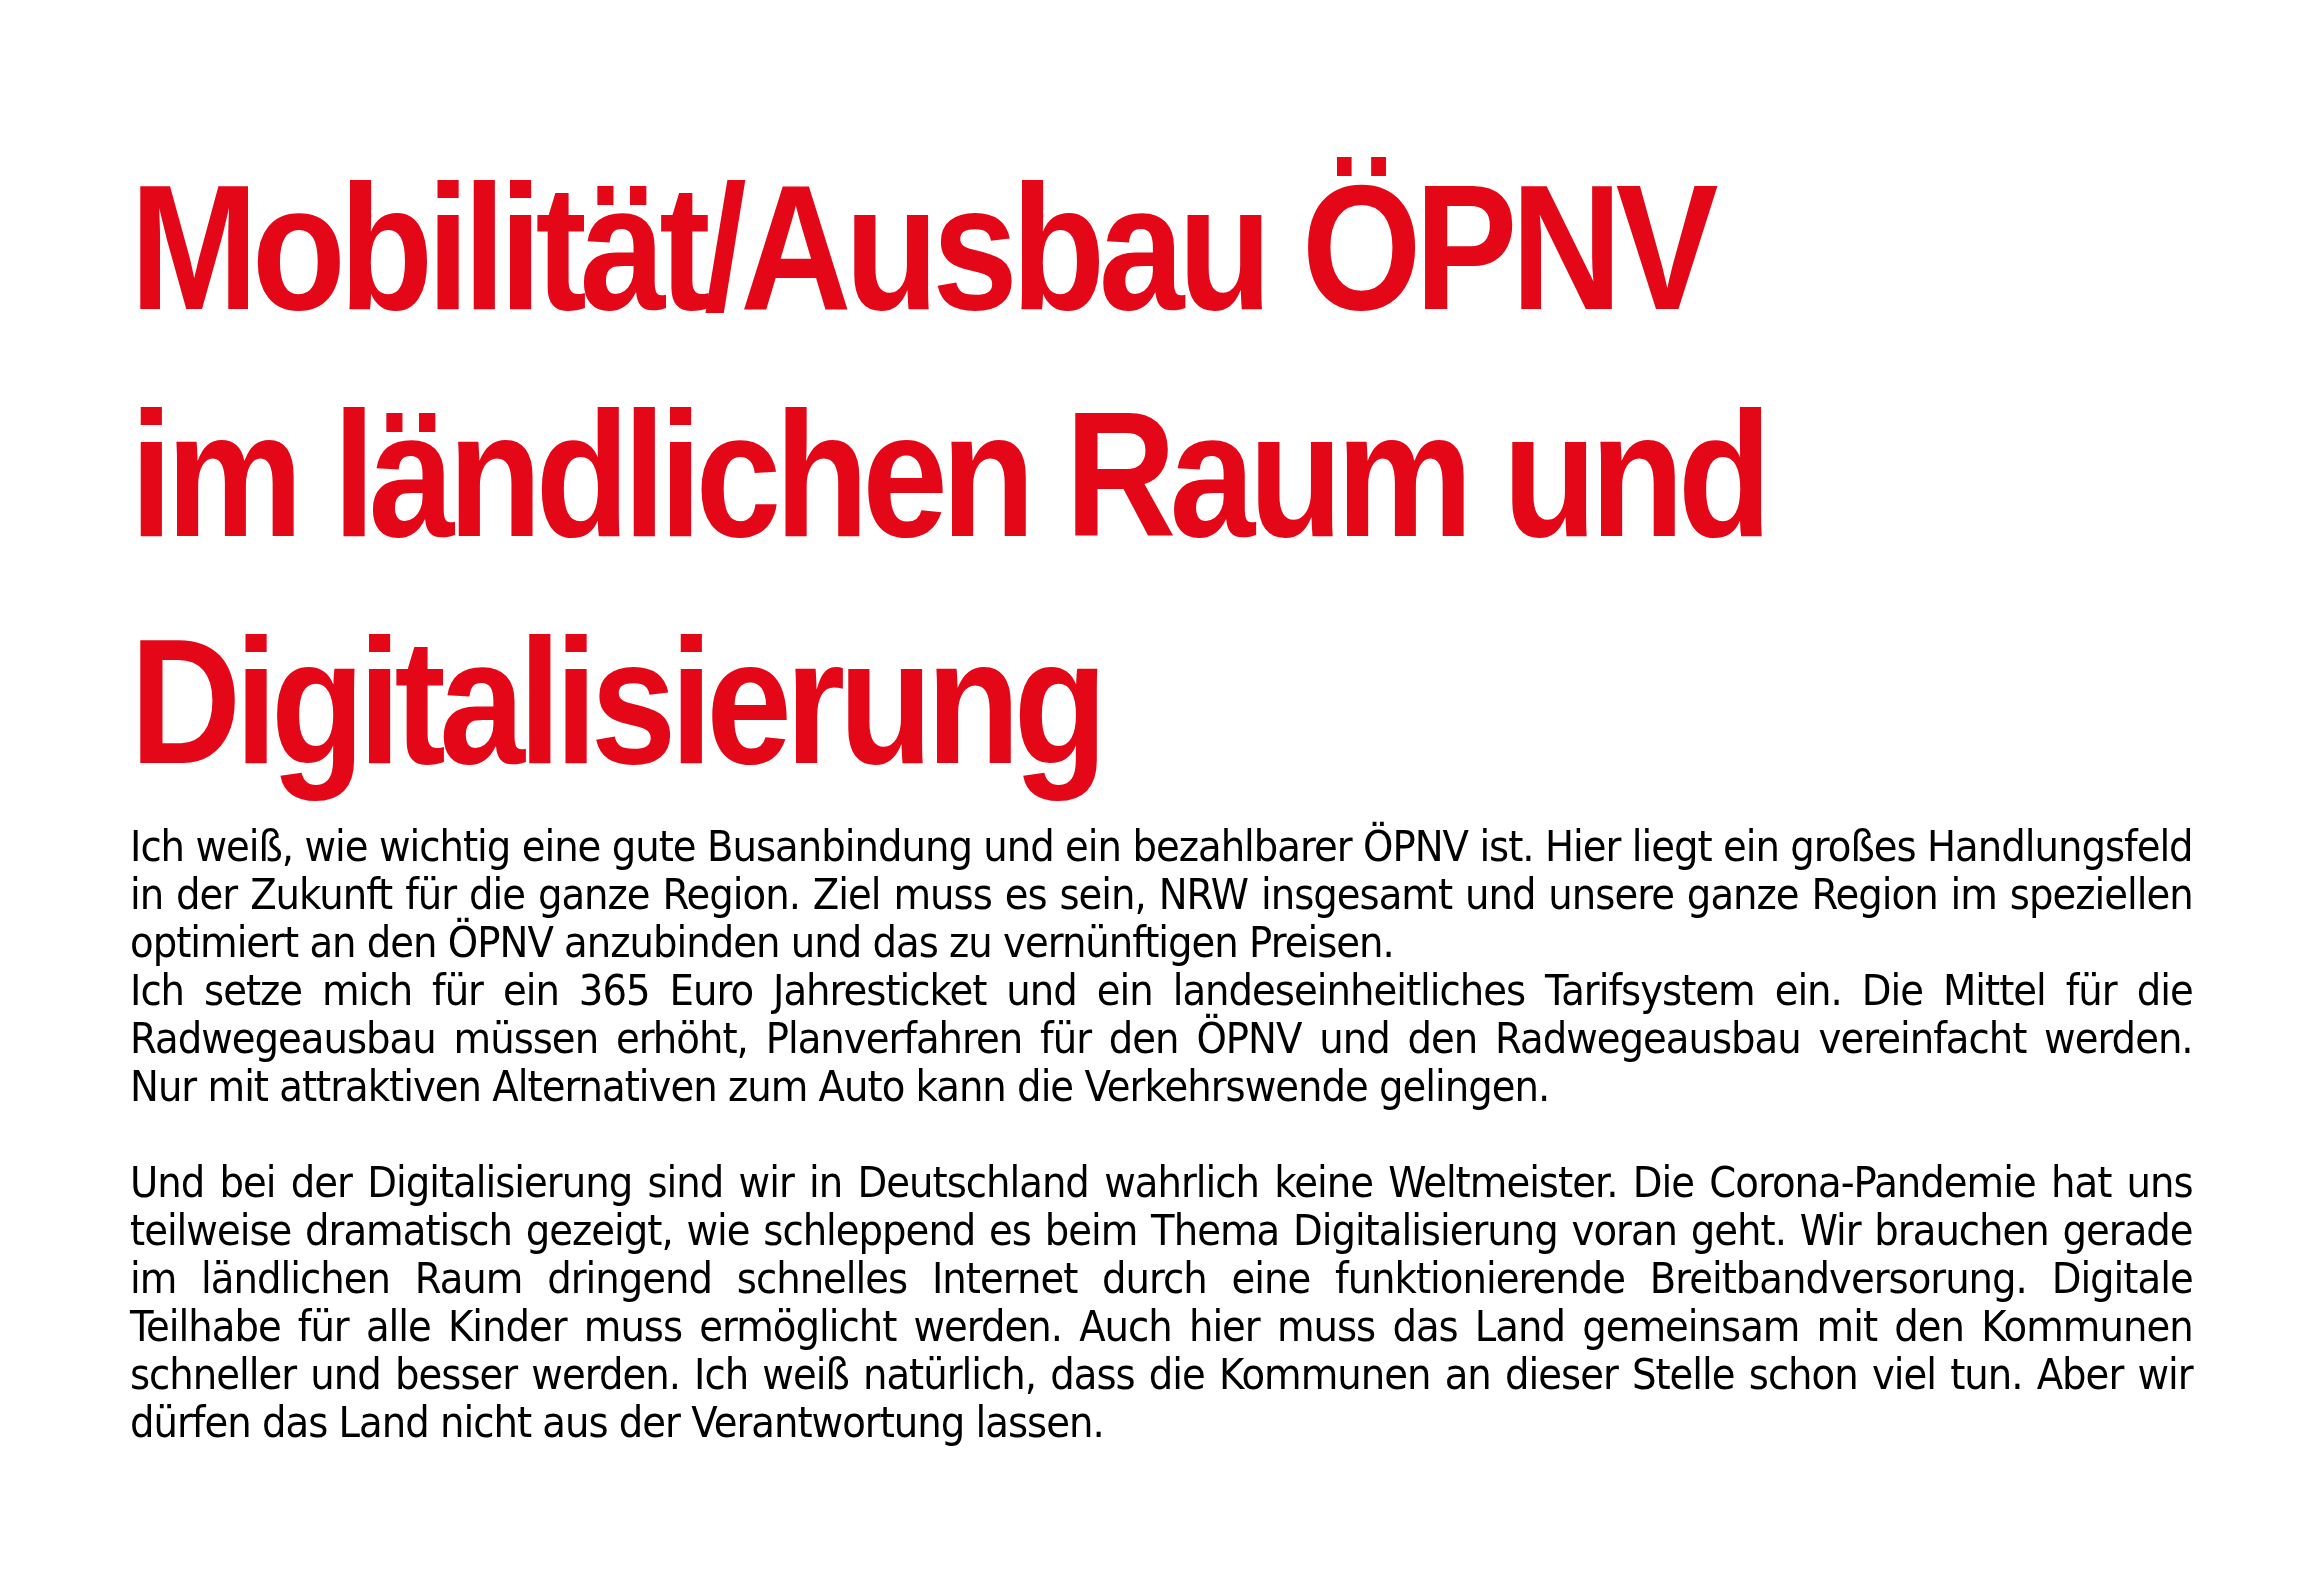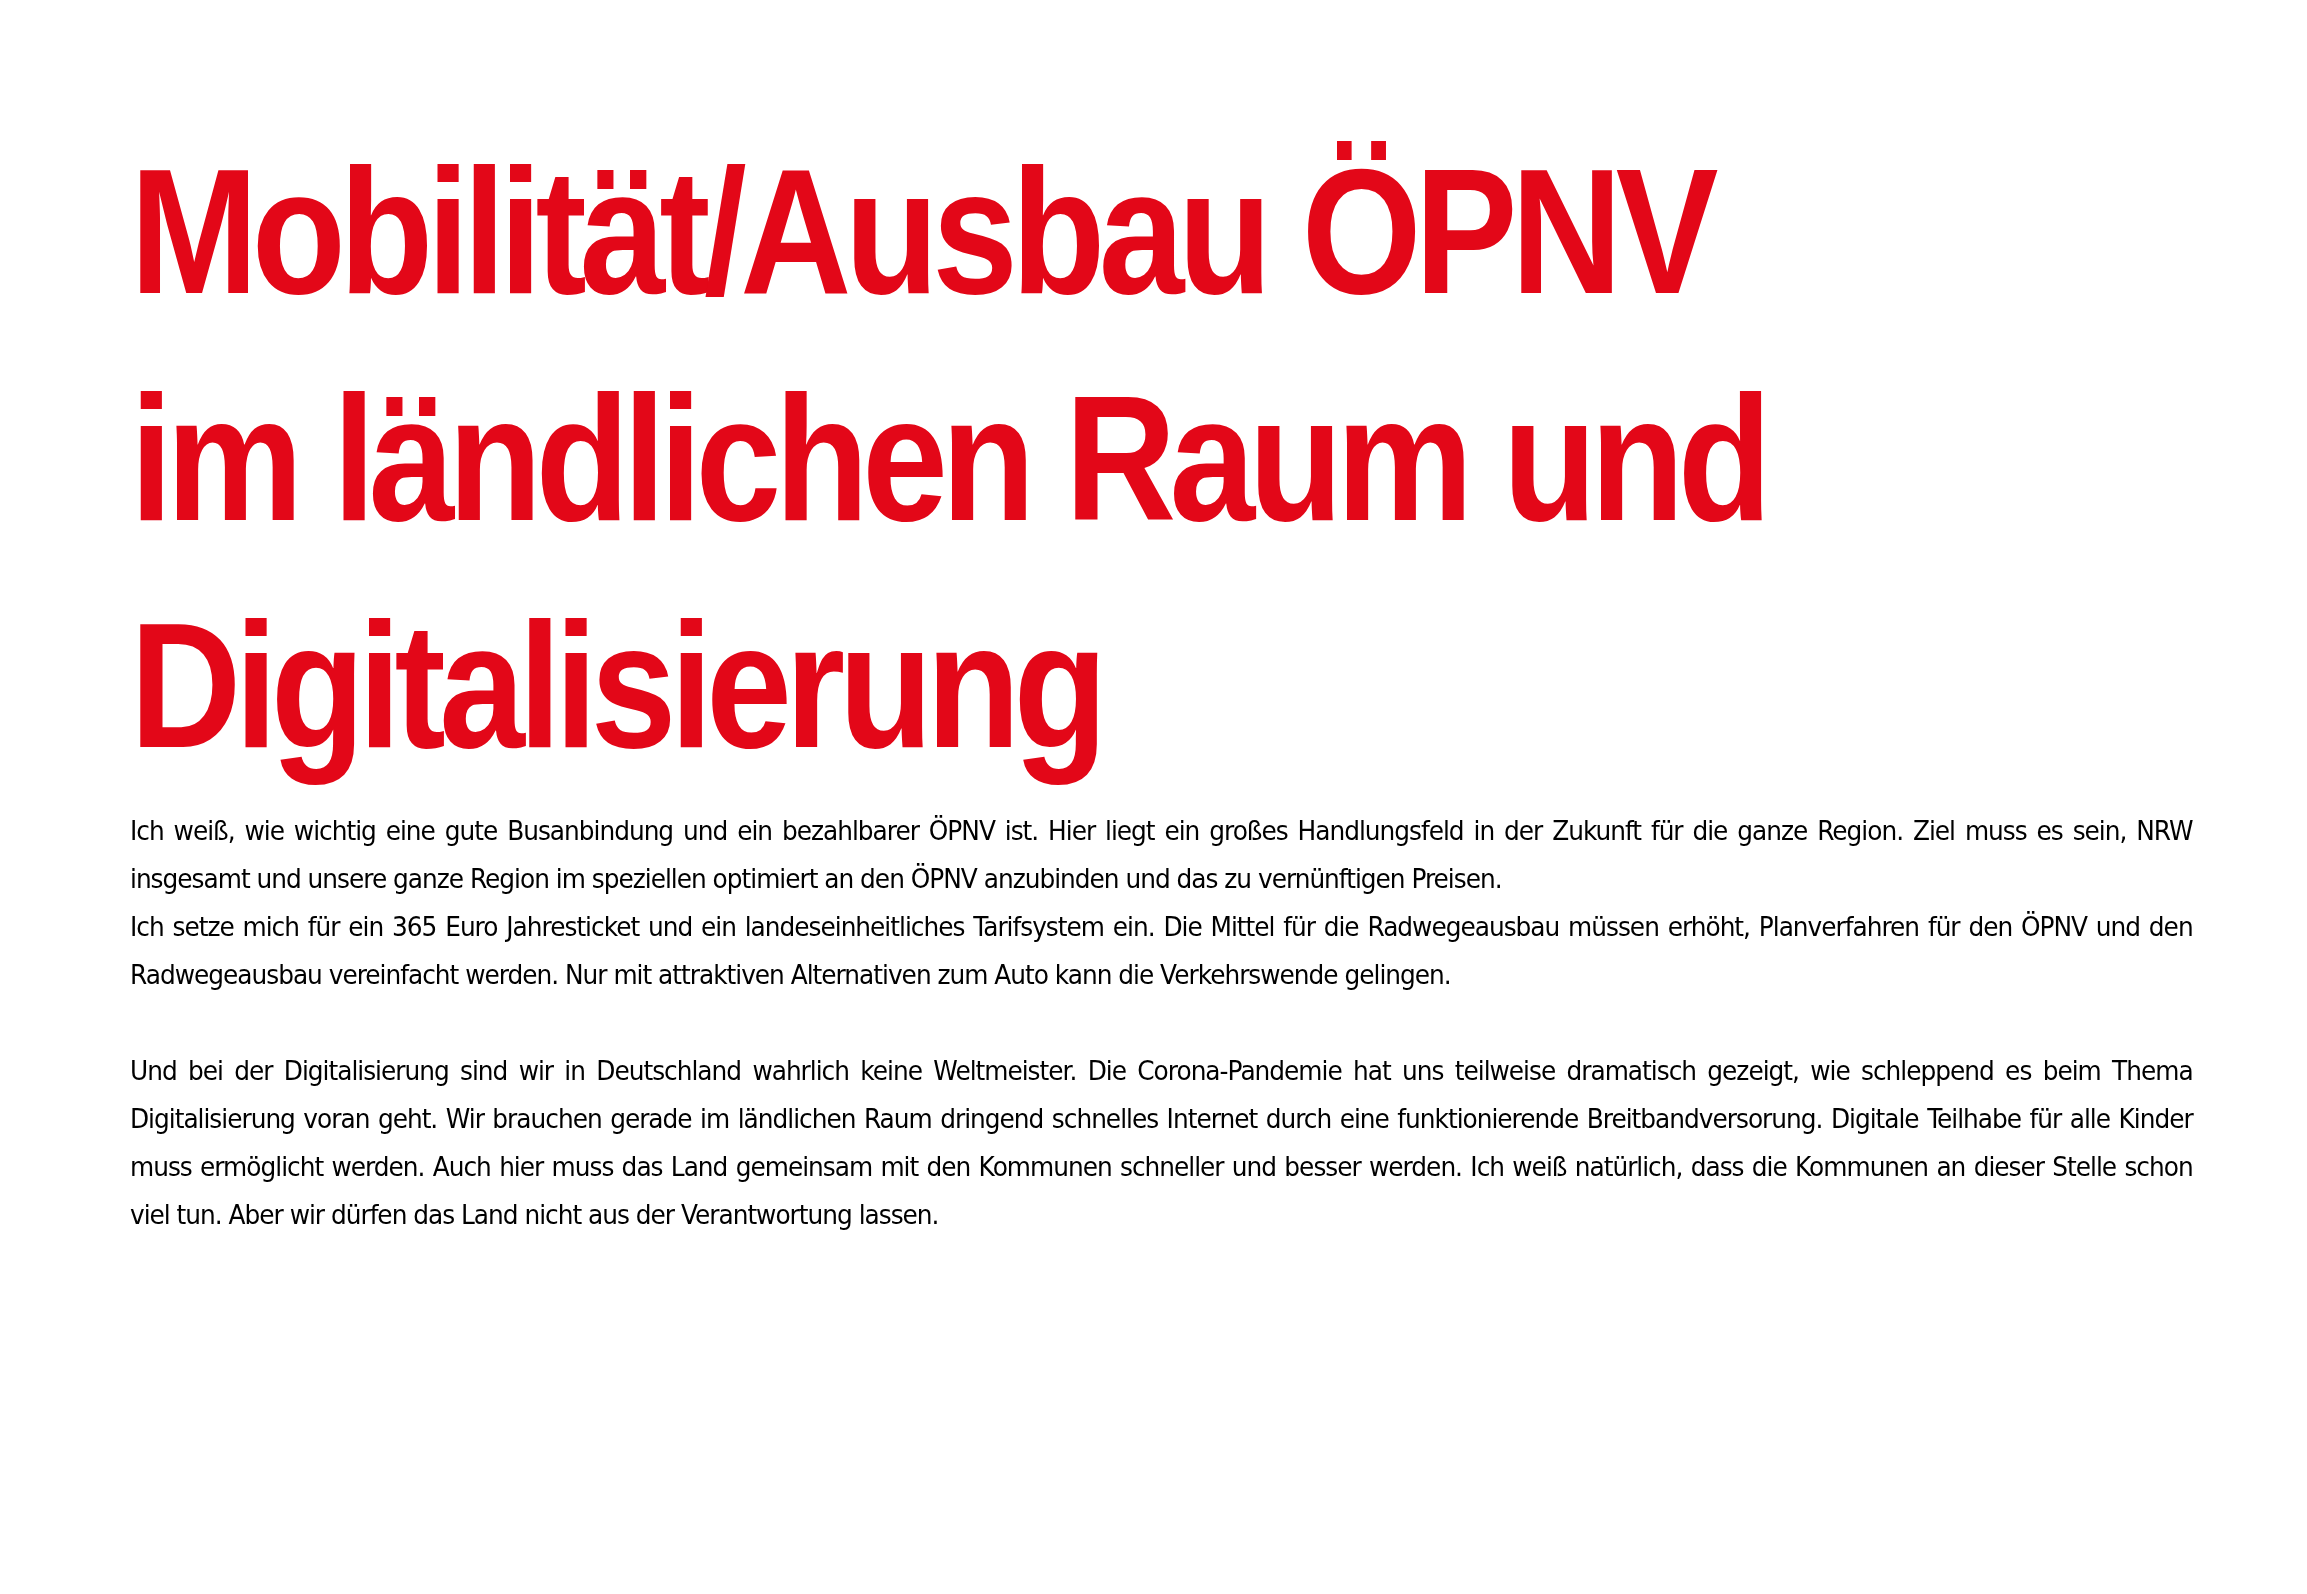--- a/index.html
+++ b/index.html
@@ -10,21 +10,21 @@
     body {
       width: 2307px;
       height: 1594px;
       position: relative;
       overflow: hidden;
       font-family: "Liberation Sans", sans-serif;
     }
     .page {
       position: absolute;
       left: 130px;
-      top: 118px;
+      top: 134px;
       width: 2063px;
     }
     .headline {
       margin: 0;
       color: #e30718;
       font-family: "Liberation Sans", "DejaVu Sans", sans-serif;
       font-weight: bold;
       font-size: 179px;
       line-height: 227px;
       letter-spacing: -7.6px;
@@ -36,21 +36,21 @@
     .headline span {
       display: block;
     }
     .body-text {
       position: absolute;
       left: 0;
       top: 689px;
       width: 2063px;
       color: #000000;
       font-family: "DejaVu Sans", sans-serif;
-      font-size: 27px;
+      font-size: 42px;
       line-height: 48px;
       letter-spacing: -1.1px;
     }
     .para {
       margin: 0;
       text-align: justify;
       text-align-last: left;
       transform: scaleX(0.92);
       transform-origin: left top;
       width: 2242px;

